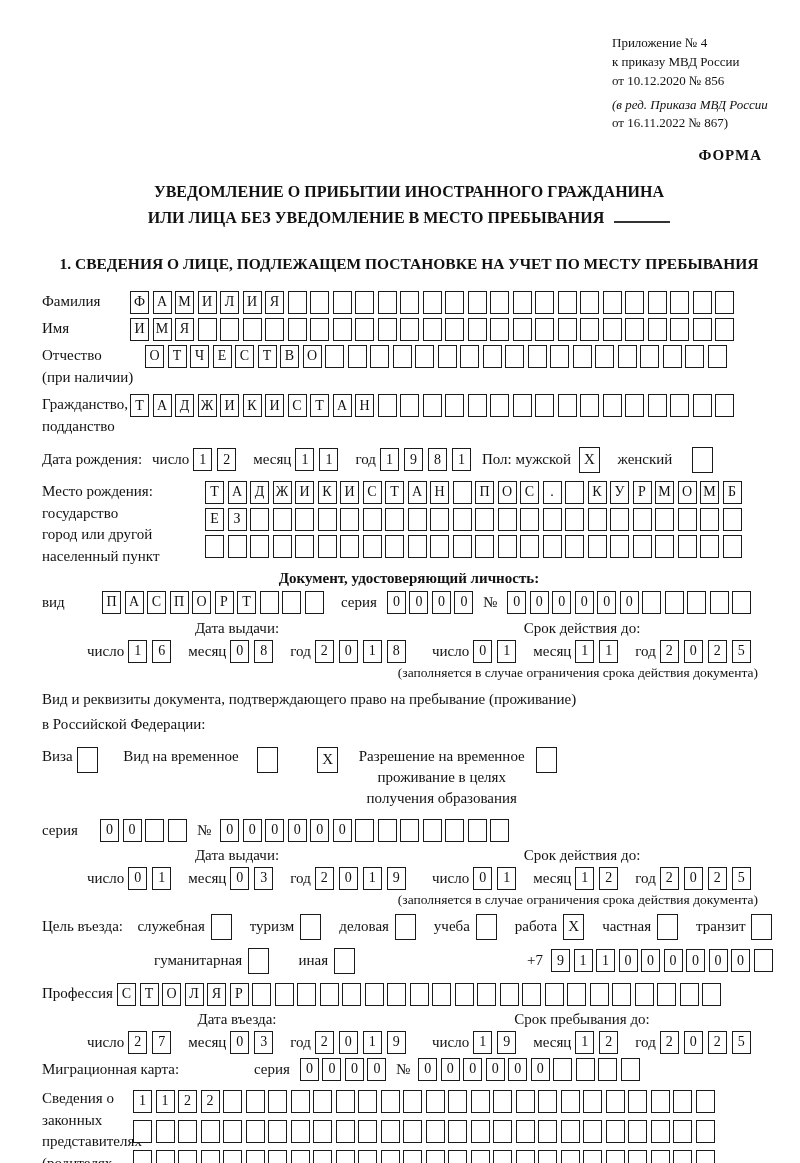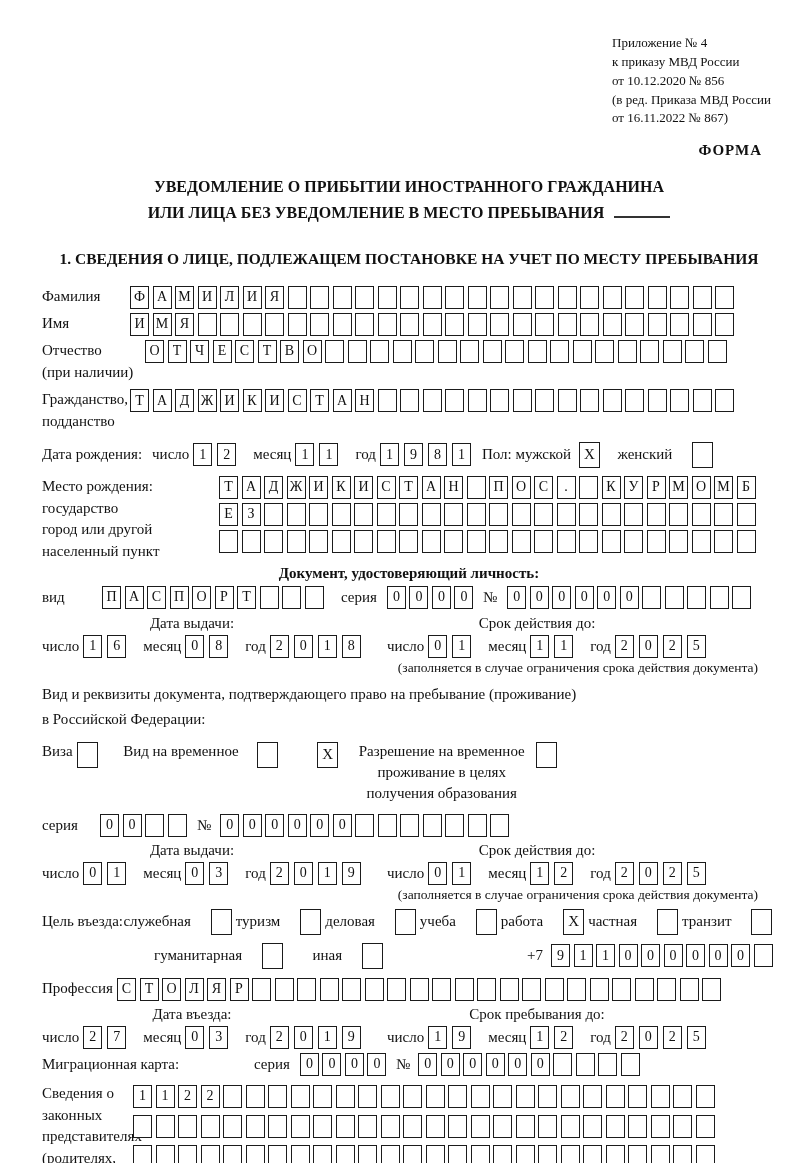--- a/index.html
+++ b/index.html
@@ -17,46 +17,46 @@
   .cell-lg {width:19px; height:24px; font-size:15px;}
   .grid {display:inline-flex; flex:none;}
   
   .frow {display:flex; align-items:flex-start; margin-bottom:4px;}
   .flabel {flex:none; line-height:1.4;}
   .w60{width:60px}.w69{width:69px}.w88{width:88px}.w91{width:91px}.w103{width:103px}.w163{width:163px}
   .lblock {flex:none; line-height:1.45;}
   .gridcol .grid {margin-bottom:4px;}
   
   .top-note {margin-left:570px; font-size:13px; line-height:1.45; white-space:nowrap;}
-  .amend {}
+  .amend {margin-top:5px;font-style:italic;}
   .forma {text-align:right; padding-right:14px; font-weight:bold; font-size:15px; letter-spacing:1px; margin-top:14px;}
   .title {text-align:center; font-weight:bold; font-size:16px; line-height:1.55; margin-top:16px;}
   .blank-line {display:inline-block; width:56px; border-bottom:2.5px solid #333; margin-left:10px; height:1em; vertical-align:baseline;}
   .sec1 {text-align:center; font-weight:bold; font-size:15.5px; margin-top:24px; margin-bottom:18px;}
   
-  .dates {display:flex; margin-top:2px;}
+  .dates {display:flex; margin-top:2px;margin-left:45px;}
   .dcol-left {width:345px; flex:none;}
   .dcol-right {flex:1;}
   .dhead {width:300px; text-align:center; margin-bottom:3px;}
   .dfields {display:flex; align-items:center;}
   .dfl {flex:none; margin-right:4px;}
   .dgap {margin-right:12px;}
   .dfields .cell {margin-right:5px;}
   .date-note {text-align:right; padding-right:18px; font-size:13.5px; margin-top:2px; margin-bottom:6px;}
   
   .res-lines {line-height:1.7; margin-top:2px;}
   .opts {display:flex; align-items:flex-start; margin-top:8px; margin-bottom:10px;}
   .opt {display:flex; align-items:flex-start; flex:none;}
   .opt .cell-lg {margin-top:1px;}
   .opt-label {line-height:1.4;}
   .opt-c {text-align:center;}
   .wl150{width:158px}.wl168{width:168px}
   
   .purpose-row {display:flex; align-items:center; justify-content:space-between; margin-top:1px; margin-bottom:8px;}
-  .pair {display:flex; align-items:center; flex:none;gap:14px;}
+  .pair {display:flex; align-items:center; flex:none;}
   .pair .opt-label {margin-right:6px;}
   .purpose-row2 {display:flex; align-items:center; padding-left:112px; margin-bottom:9px;}
   .phone-group {display:flex; align-items:center; margin-left:auto;}
   .phone-group .phone-lbl {margin-right:20px;}
   .phone-group .pref {margin-right:8px;}
   
   .mig-row {display:flex; align-items:center; margin-top:4px; margin-bottom:7px;}
   .mig-row .mlabel {width:212px; flex:none;}
   .mig-row .slabel {margin-right:10px;}
   .mig-row .nlabel {margin:0 8px 0 6px;}
@@ -247,21 +247,21 @@
         <span class="cell">9</span>
         <span class="cell">8</span>
         <span class="cell">1</span>
       </span>
     <span class="dfl" style="margin-left:6px;">Пол: мужской</span>
     <span class="cell cell-lg" style="margin-left:4px;">X</span>
     <span class="dfl" style="margin-left:14px;">женский</span>
     <span class="cell cell-lg" style="margin-left:16px;"></span>
   </div>
 
-  <div class="frow" style="margin-bottom:2px;gap:14px;">
+  <div class="frow" style="margin-bottom:2px;">
     <div class="lblock w163">
       <div>Место рождения:</div>
       <div>государство</div>
       <div>город или другой</div>
       <div>населенный пункт</div>
     </div>
     <div class="gridcol">
       <div class="grid">
           <span class="cell">Т</span>
           <span class="cell">А</span>

